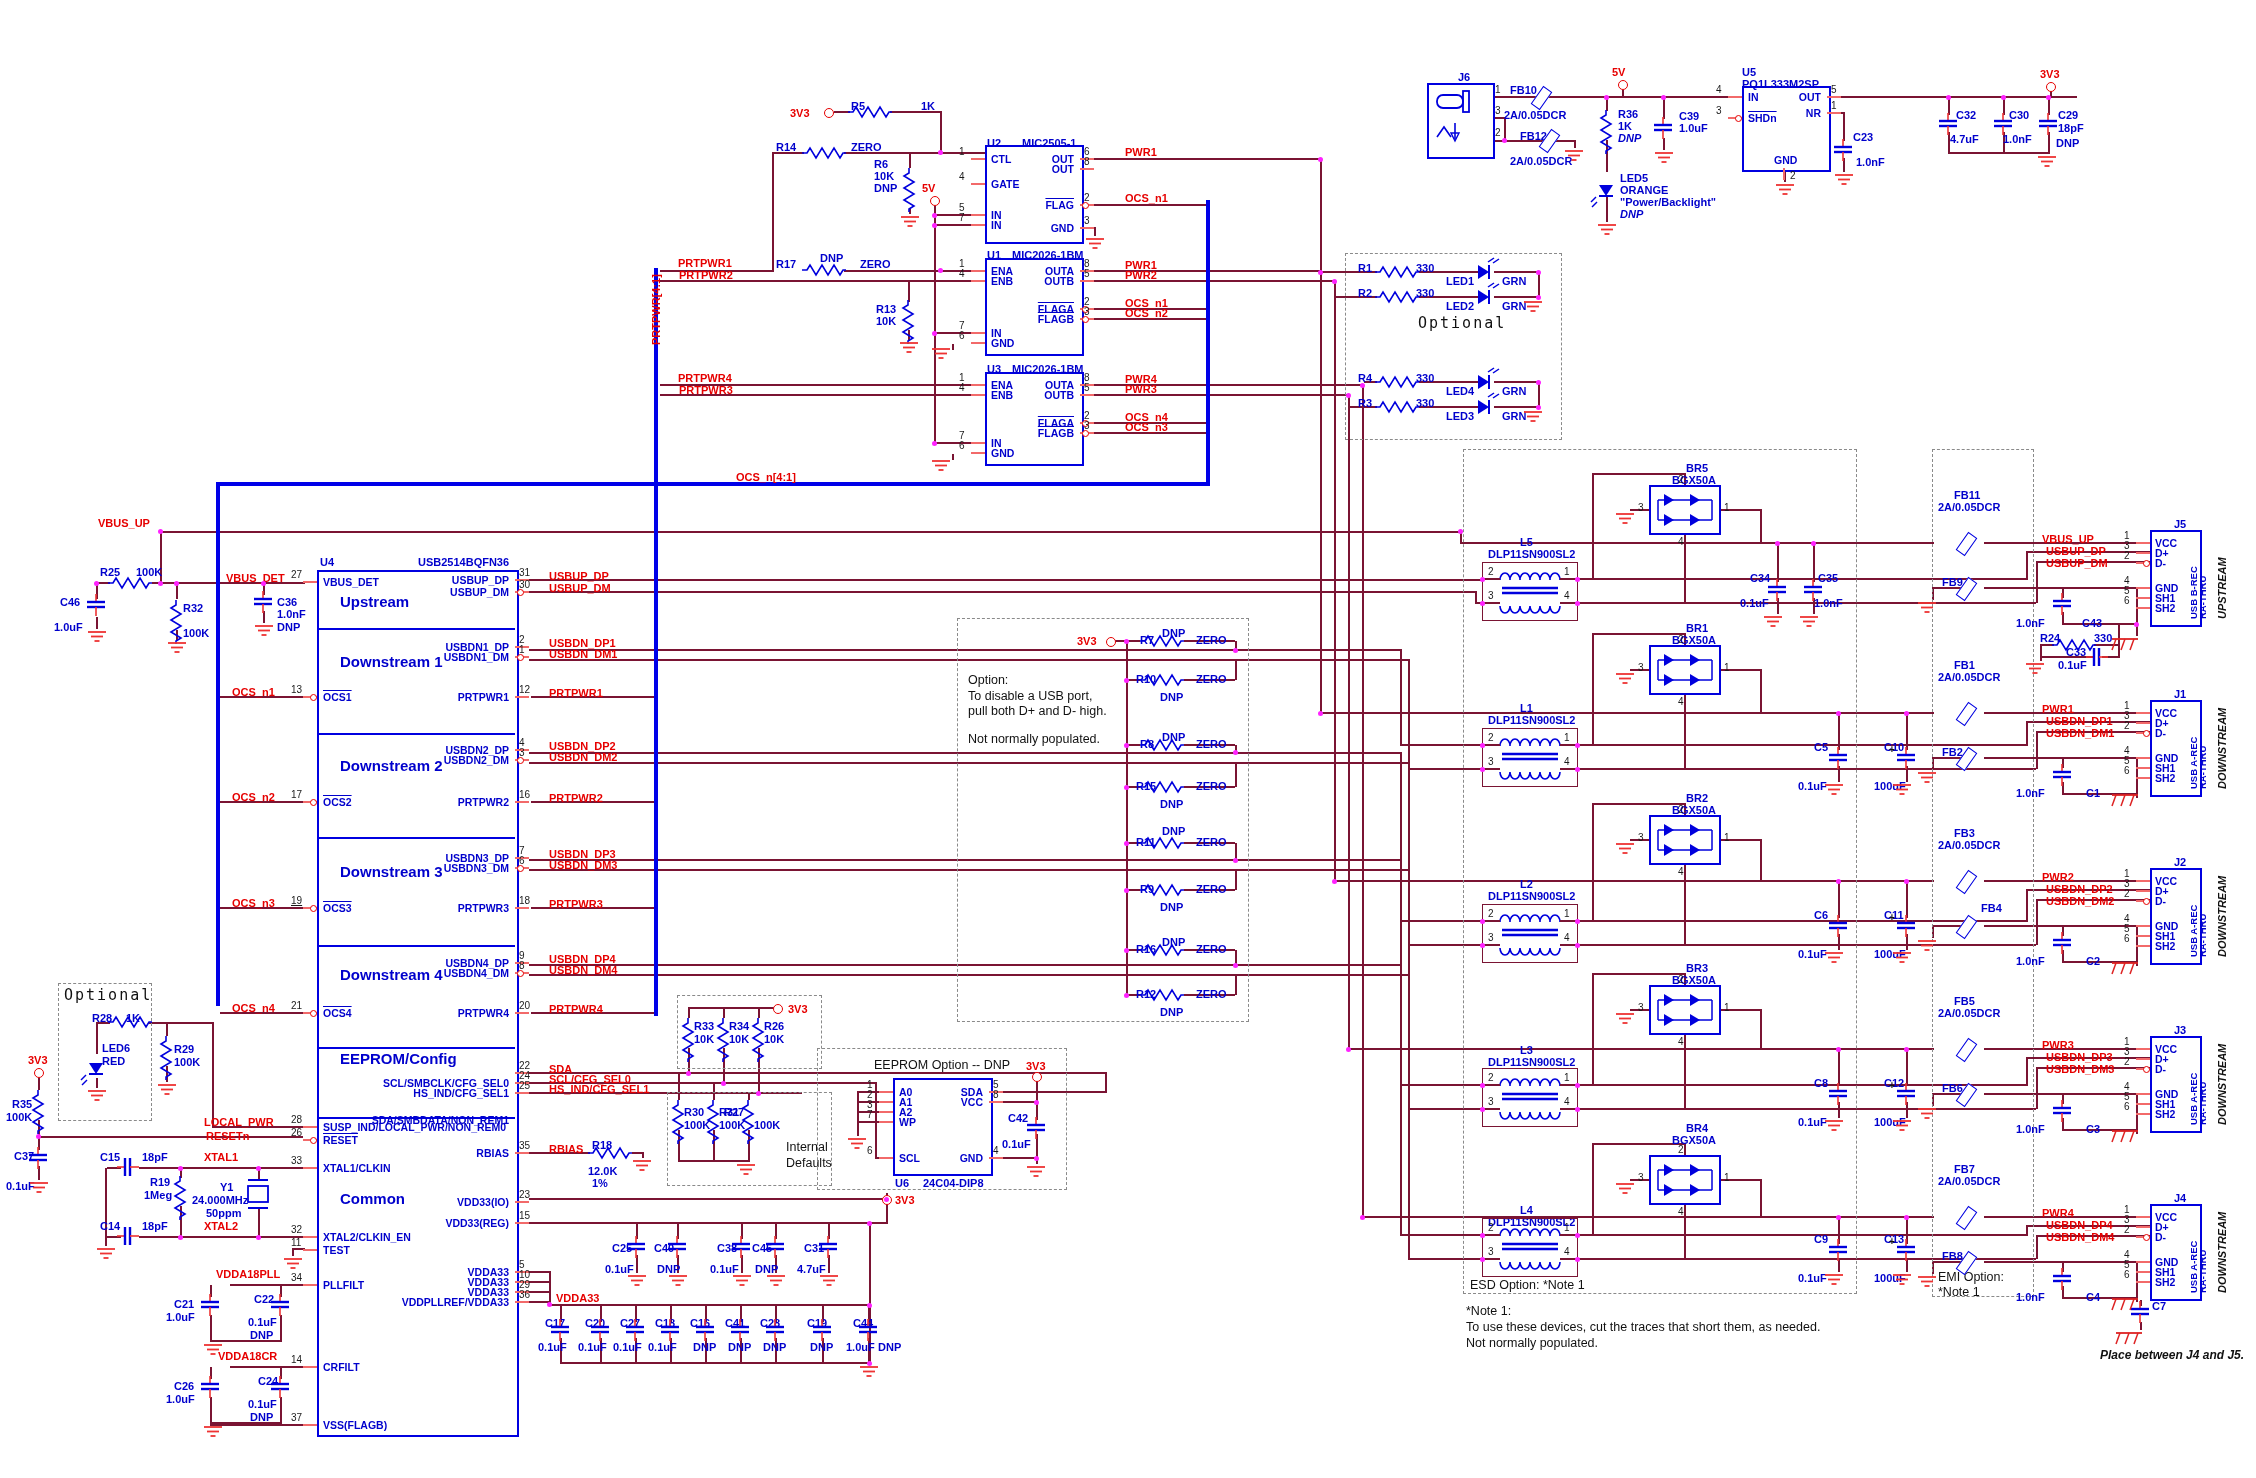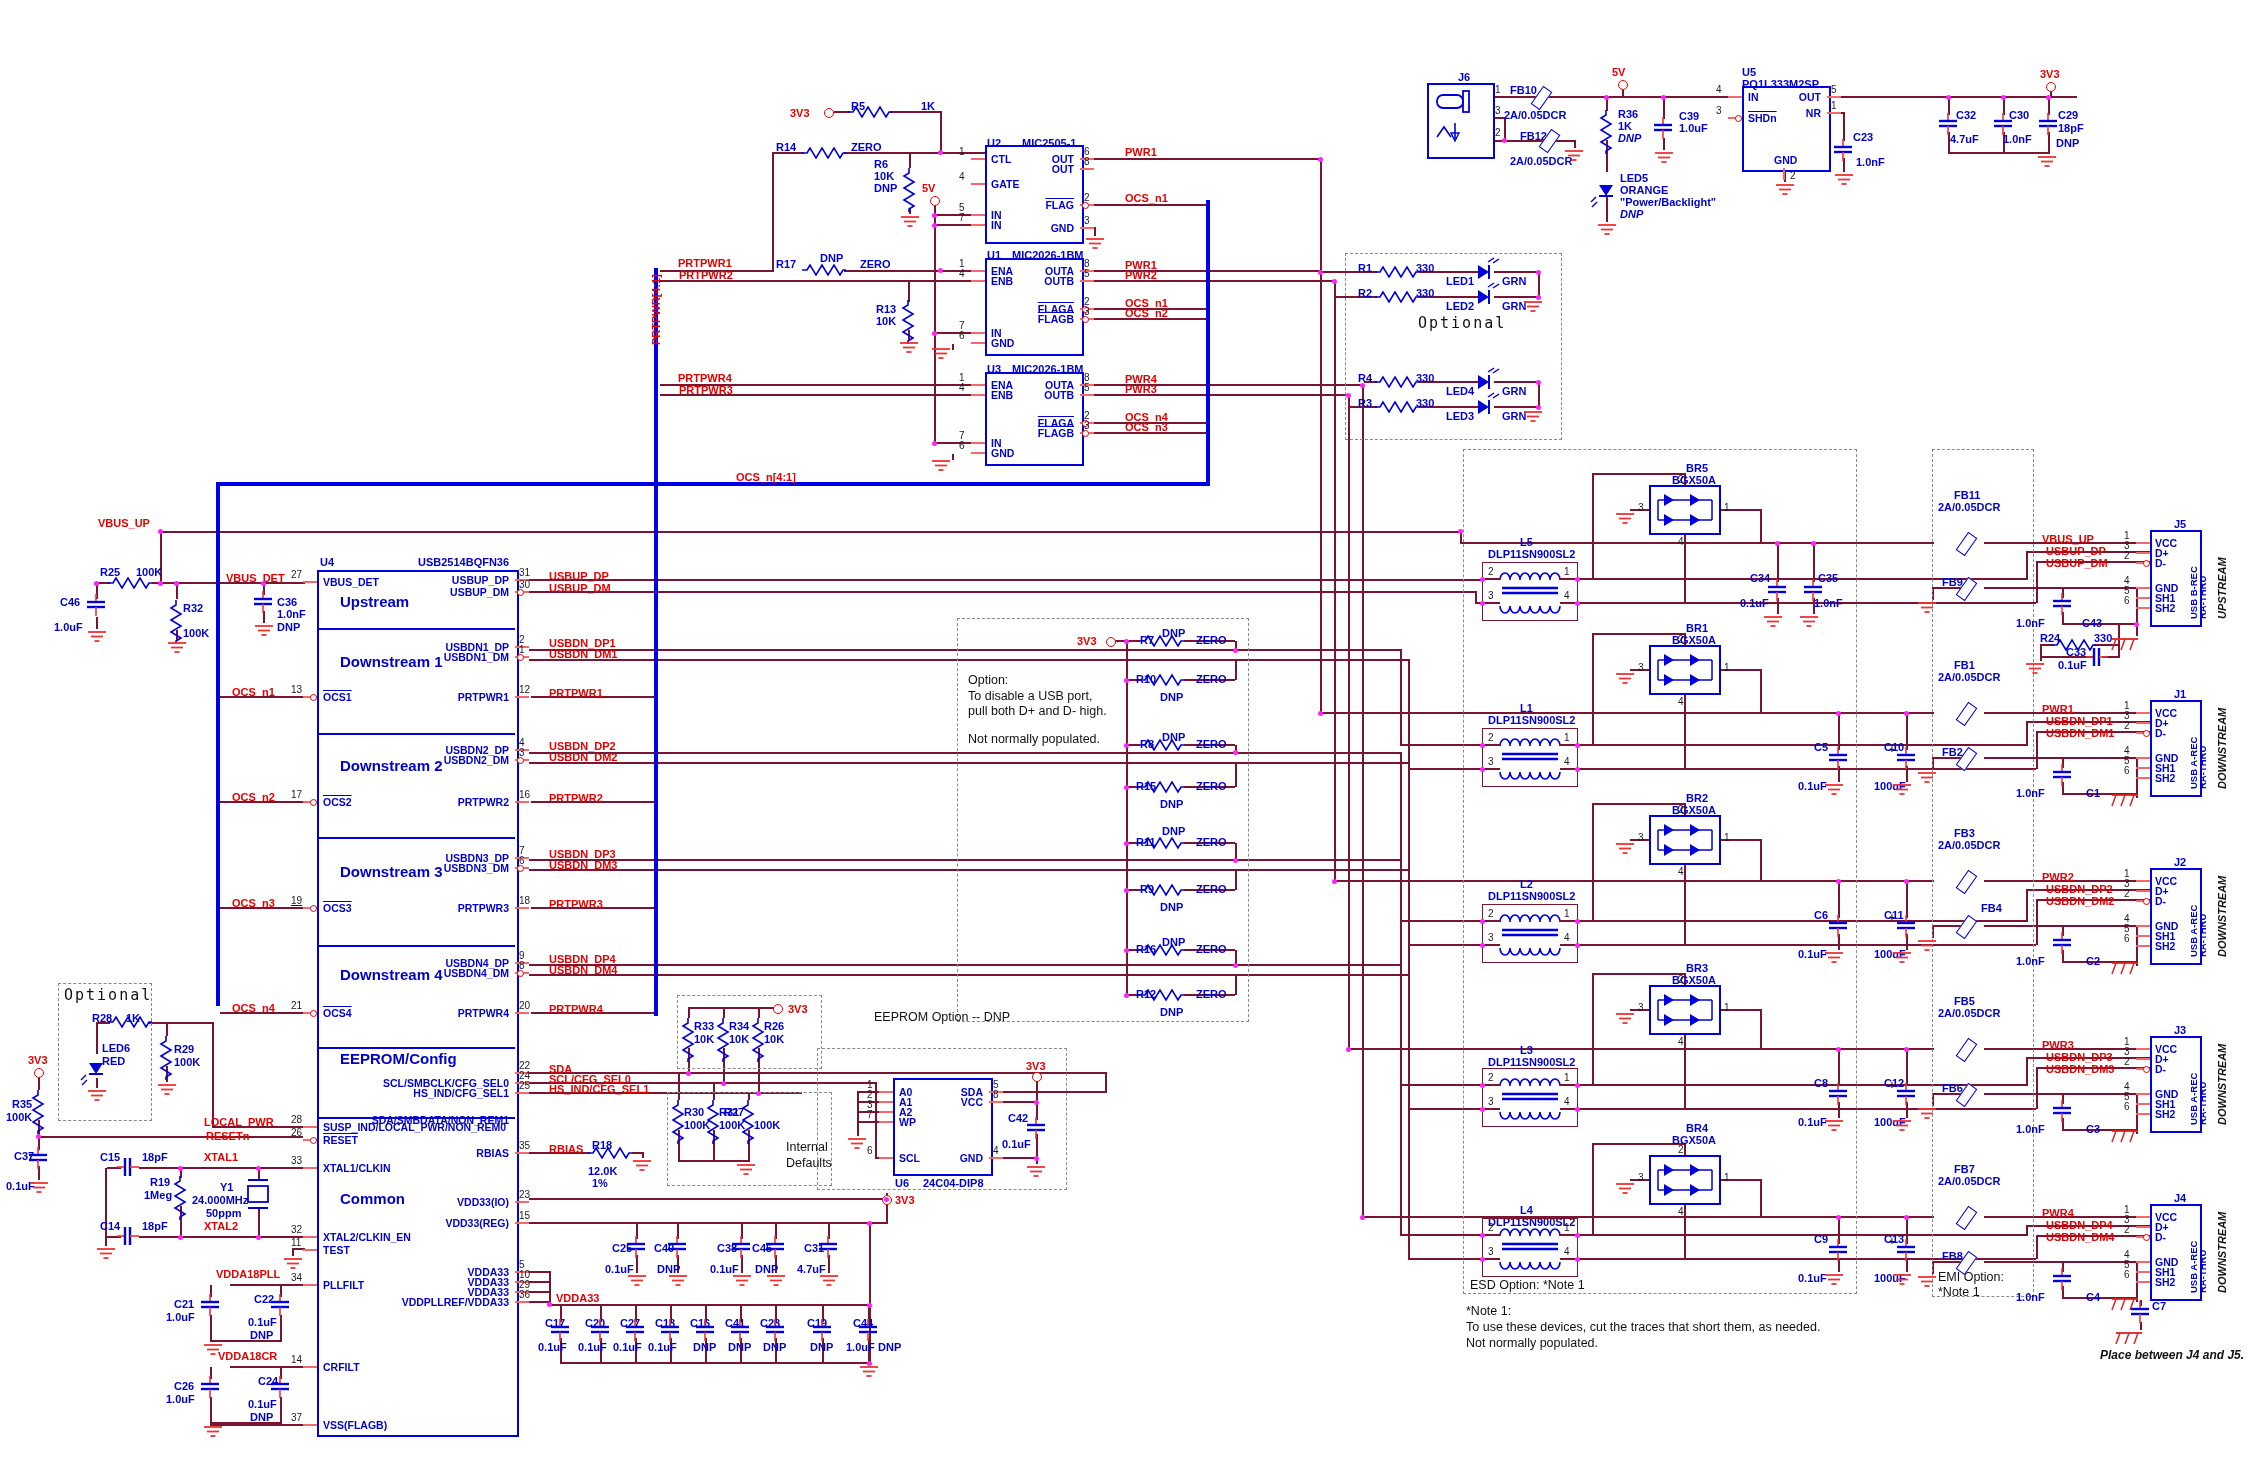--- a/index.html
+++ b/index.html
@@ -635,21 +635,21 @@
     <div class="lb b" style="left: 764px; top: 1020px;">R26</div>
     <div class="lb b" style="left: 764px; top: 1033px;">10K</div>
     <div class="lb b" style="left: 684px; top: 1106px;">R30</div>
     <div class="lb b" style="left: 684px; top: 1119px;">100K</div>
     <div class="lb b" style="left: 719px; top: 1106px;">R31</div>
     <div class="lb b" style="left: 719px; top: 1119px;">100K</div>
     <div class="lb b" style="left: 724px; top: 1106px;">R27</div>
     <div class="lb b" style="left: 754px; top: 1119px;">100K</div>
     <div class="lb k" style="left: 786px; top: 1140px;">Internal</div>
     <div class="lb k" style="left: 786px; top: 1156px;">Defaults</div>
-    <div class="lb k" style="left: 874px; top: 1010px;">EEPROM Option -- DNP</div>
+    <div class="lb k" style="left: 874px; top: 1058px;">EEPROM Option -- DNP</div>
     <div class="lb b" style="left: 936px; top: 1102px;">SKT1</div>
     <div class="lb b" style="left: 1008px; top: 1112px;">C42</div>
     <div class="lb b" style="left: 1002px; top: 1138px;">0.1uF</div>
     <div class="lb k" style="left: 968px; top: 673px;">Option:</div>
     <div class="lb k" style="left: 968px; top: 689px;">To disable a USB port,</div>
     <div class="lb k" style="left: 968px; top: 704px;">pull both D+ and D- high.</div>
     <div class="lb k" style="left: 968px; top: 732px;">Not normally populated.</div>
     <div class="lb b" style="left: 1140px; top: 634px;">R7</div>
     <div class="lb b" style="left: 1162px; top: 627px;">DNP</div>
     <div class="lb b" style="left: 1196px; top: 634px;">ZERO</div>

